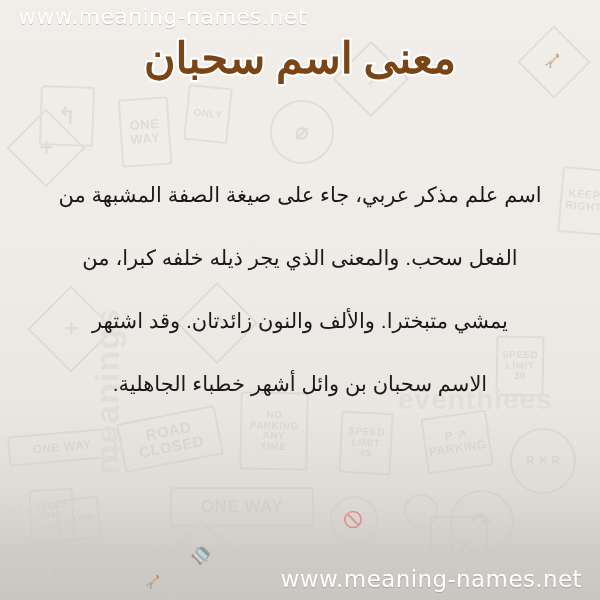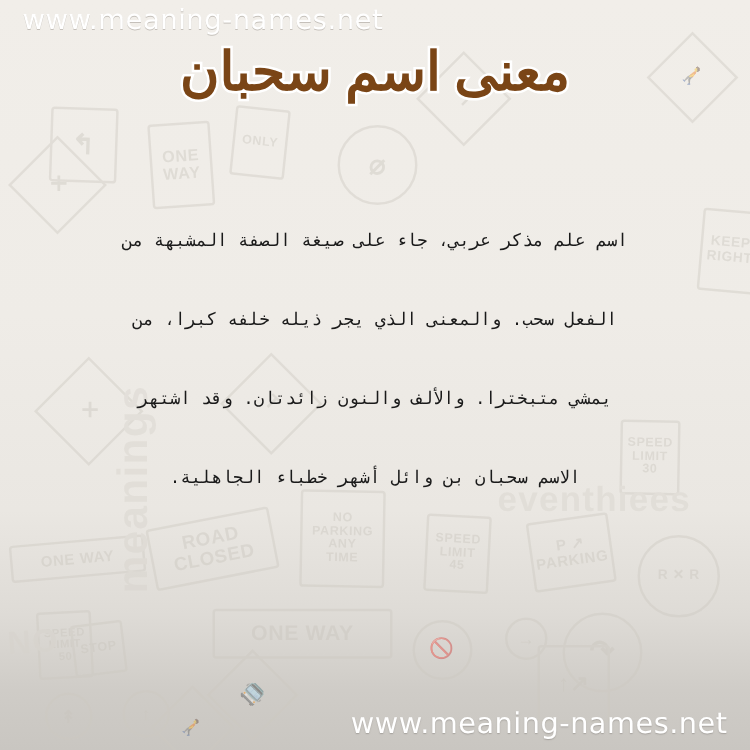--- a/index.html
+++ b/index.html
@@ -126,22 +126,22 @@
   
   .body-text {
     position: absolute;
     left: 20px;
     right: 20px;
     top: 163px;
     direction: rtl;
     text-align: center;
   }
   .body-line {
-    font-family: Liberation Mono, monospace;
-    font-size: 14px;
+    font-family: Liberation Sans, sans-serif;
+    font-size: 21px;
     line-height: 63px;
     color: #1a1a1a;
     white-space: nowrap;
     direction: rtl;
   }
 </style>
 </head>
 <body>
 
 <div class="canvas">

